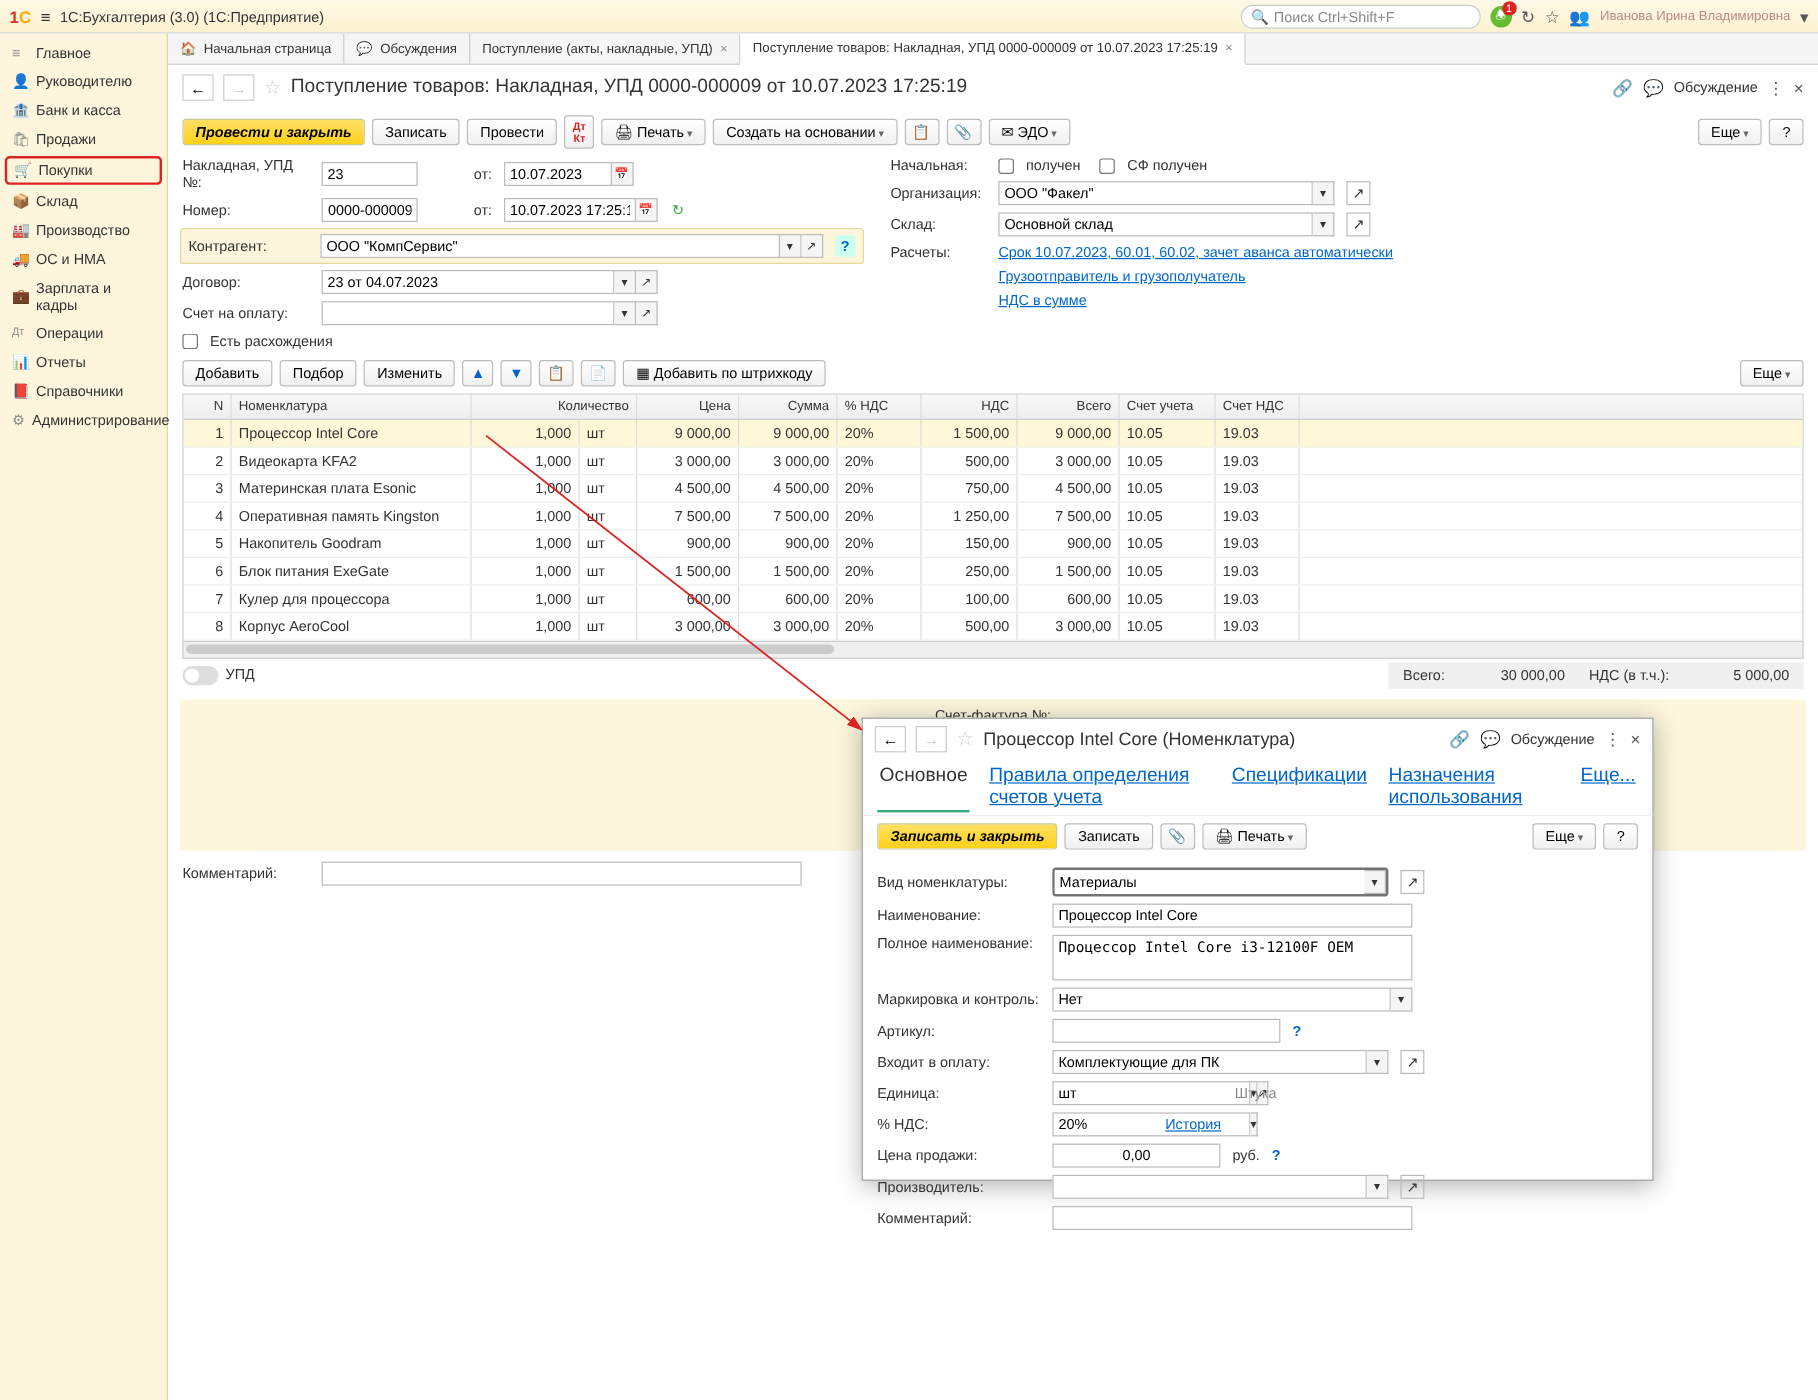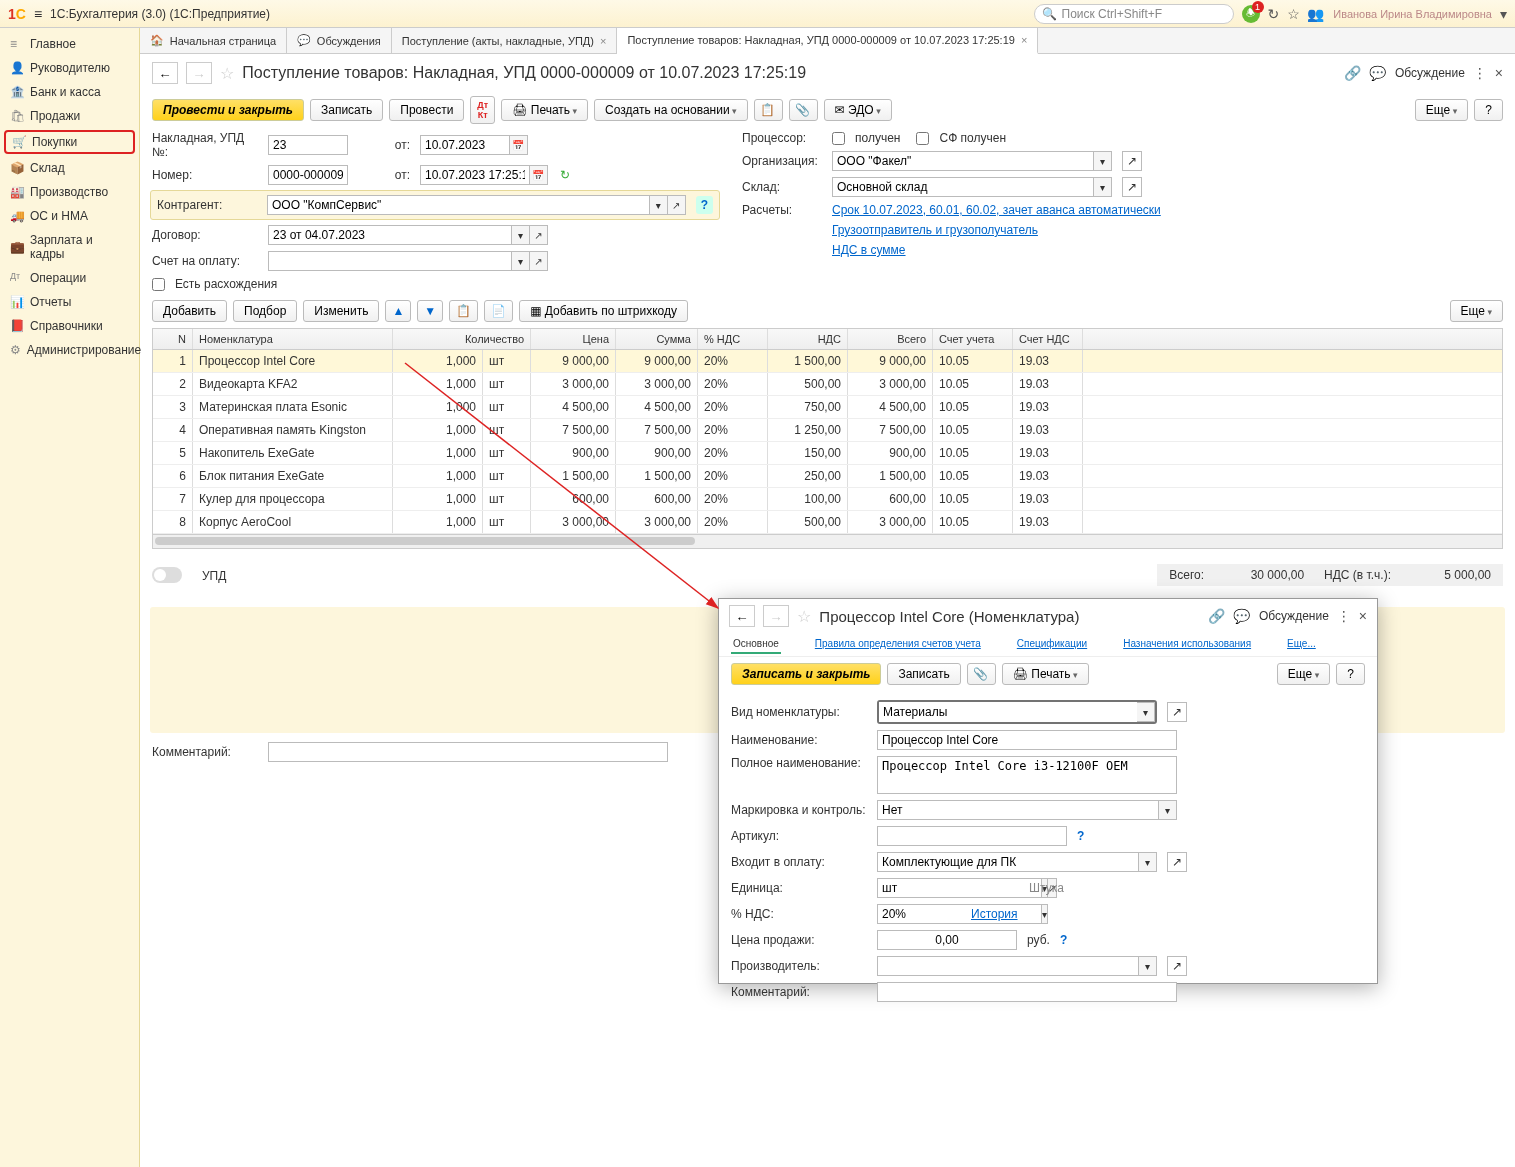--- a/index.html
+++ b/index.html
@@ -60,30 +60,30 @@
 .c-unit { width: 48px; }
 .c-price { width: 85px; text-align: right; }
 .c-sum { width: 82px; text-align: right; }
 .c-nds { width: 70px; }
 .c-ndssum { width: 80px; text-align: right; }
 .c-total { width: 85px; text-align: right; }
 .c-acc { width: 80px; }
 .c-accnds { width: 70px; }
 .scrollbar-h { height: 14px; background: #f0f0f0; margin: 0 12px; border: 1px solid #ccc; border-top: none; position: relative; }
 .scrollbar-h::after { content: ''; position: absolute; left: 2px; top: 2px; width: 40%; height: 8px; background: #ccc; border-radius: 4px; }
-.toggle { display: flex; align-items: flex-end; gap: 20px; padding: 18px 12px; }
+.toggle { display: flex; align-items: flex-start; gap: 6px; padding: 6px 12px; }
 .toggle-sw { width: 30px; height: 16px; background: #ddd; border-radius: 8px; position: relative; cursor: pointer; }
 .toggle-sw::after { content: ''; position: absolute; left: 2px; top: 2px; width: 12px; height: 12px; background: #fff; border-radius: 50%; }
 .totals { background: #f0f0f0; padding: 4px 12px; display: flex; justify-content: flex-end; gap: 20px; font-size: 12px; margin: 0 12px; }
 .sfrow { background: #fdf6dc; margin: 6px 10px; padding: 6px; border-radius: 3px; display: flex; align-items: center; gap: 6px; flex-direction: column; }
 .popup { position: absolute; left: 578px; top: 570px; width: 660px; height: 386px; background: #fff; border: 1px solid #999; box-shadow: 0 4px 20px rgba(0,0,0,0.3); }
 .arrow { position: absolute; left: 260px; top: 330px; pointer-events: none; z-index: 5; }
 .popup .docheader { padding: 6px 10px; }
 .popup .doctitle { font-size: 15px; }
-.ptabs { display: flex; gap: 32px; padding: 2px 12px; border-bottom: 1px solid #eee; font-size: 10px; }
+.ptabs { display: flex; gap: 14px; padding: 2px 12px; border-bottom: 1px solid #eee; font-size: 16px; }
 .ptab { padding: 3px 2px; cursor: pointer; }
 .ptab.active { border-bottom: 2px solid #3a7; color: #333; }
 .ptab.link { color: #0066cc; border: none; }
 .pform { padding: 6px 12px; }
 .prow { display: flex; align-items: center; padding: 3px 0; gap: 6px; }
 .prow .lbl { width: 140px; }
 .redbox { border: 2px solid #737373; border-radius: 3px; }
 .qmark { color: #0066cc; font-weight: bold; cursor: pointer; margin-left: 4px; }
 .sep { flex: 1; }
 </style>
@@ -259,21 +259,21 @@
               <span class="addon">↗</span>
             </div>
         </div>
         <div class="formrow">
           <input type="checkbox" class="chk" style="">
           <span>Есть расхождения</span>
         </div>
       </div>
       <div class="rightcol">
         <div class="formrow">
-          <span class="lbl" style="width:84px">Процессор:</span>
+          <span class="lbl" style="width:84px">Начальная:</span>
           <input type="checkbox" class="chk" style="">
           <span>получен</span>
           <input type="checkbox" class="chk" style="margin-left: 10px;">
           <span>СФ получен</span>
         </div>
         <div class="formrow">
           <span class="lbl" style="width:84px">Организация:</span>
           <div class="inpgroup" style="width:280px">
               <input class="inp" style="flex: 1 1 0%;" value="ООО &quot;Факел&quot;">
               <span class="addon">▾</span>
@@ -377,21 +377,21 @@
             <div class="gc c-price">7 500,00</div>
             <div class="gc c-sum">7 500,00</div>
             <div class="gc c-nds">20%</div>
             <div class="gc c-ndssum">1 250,00</div>
             <div class="gc c-total">7 500,00</div>
             <div class="gc c-acc">10.05</div>
             <div class="gc c-accnds">19.03</div>
           </div>
           <div class="grid-row">
             <div class="gc c-n">5</div>
-            <div class="gc c-nom">Накопитель ExeGate</div>
+            <div class="gc c-nom">Накопитель Goodram</div>
             <div class="gc c-qty">1,000</div>
             <div class="gc c-unit">шт</div>
             <div class="gc c-price">900,00</div>
             <div class="gc c-sum">900,00</div>
             <div class="gc c-nds">20%</div>
             <div class="gc c-ndssum">150,00</div>
             <div class="gc c-total">900,00</div>
             <div class="gc c-acc">10.05</div>
             <div class="gc c-accnds">19.03</div>
           </div>

